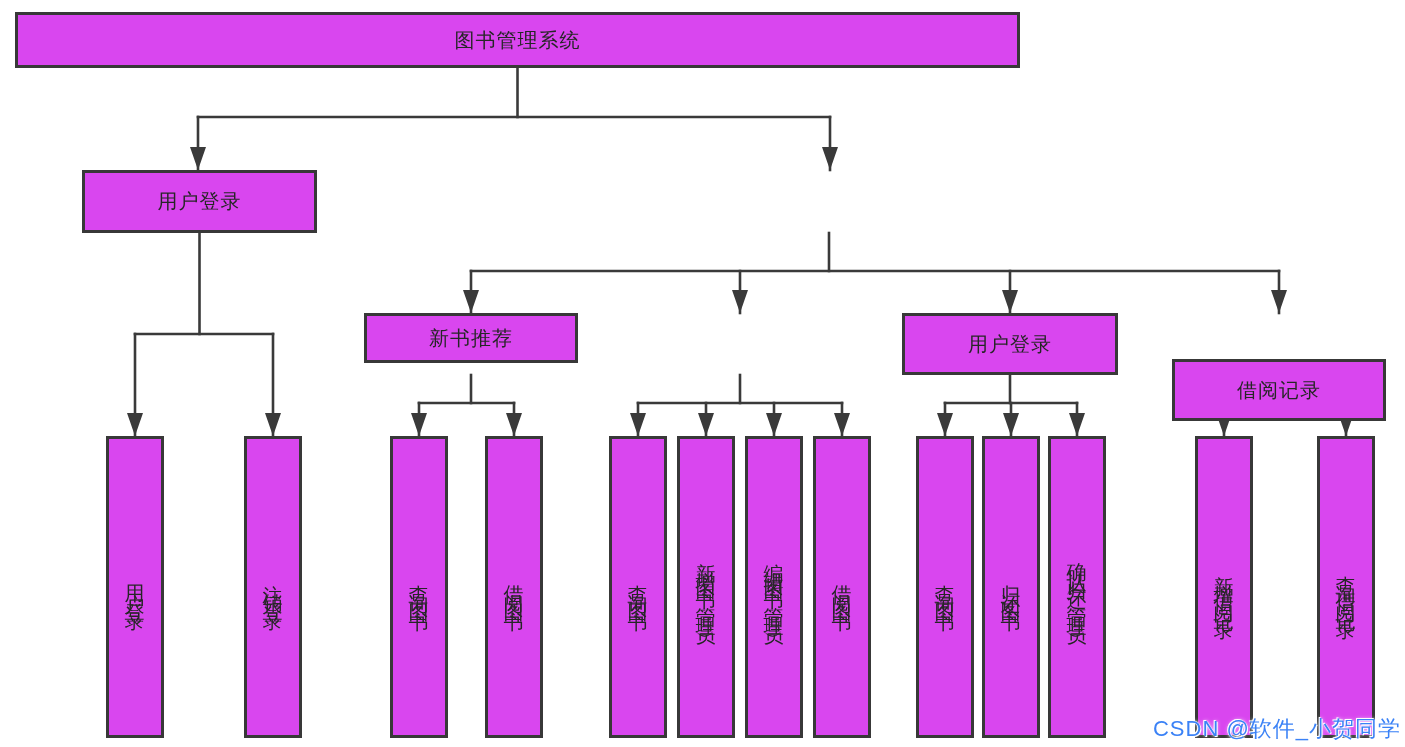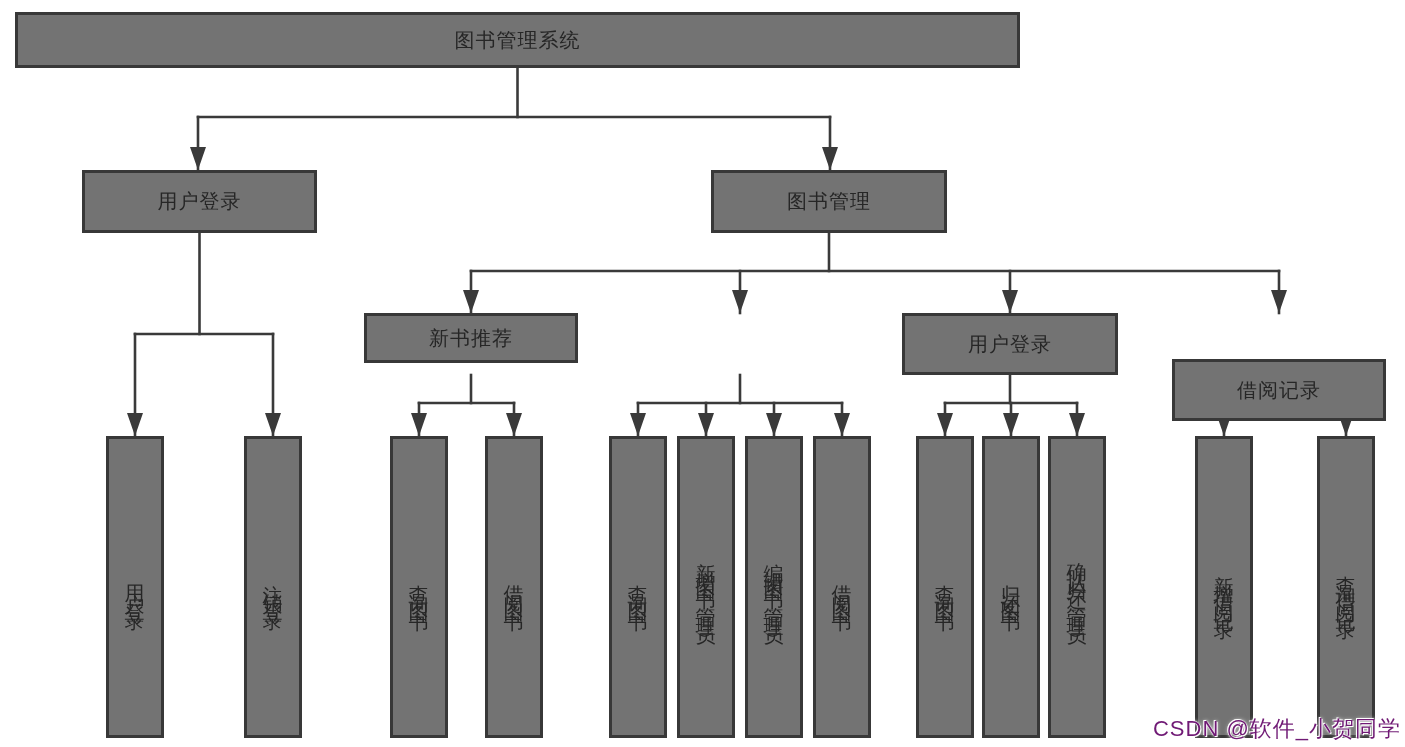--- a/index.html
+++ b/index.html
@@ -14,21 +14,21 @@
   .wires {
     position: absolute;
     left: 0; top: 0;
     width: 1405px; height: 747px;
     pointer-events: none;
   }
   .box {
     position: absolute;
     box-sizing: border-box;
     border: 3px solid #383838;
-    background: #737373;
+    background: #d946ef;
     display: flex;
     align-items: center;
     justify-content: center;
     font-size: 20px;
     letter-spacing: 1px;
     color: #262626;
     text-align: center;
     white-space: nowrap;
     z-index: 2;
   }
@@ -38,21 +38,21 @@
     letter-spacing: 9px;
     white-space: normal;
     line-height: 1;
   }
   .watermark {
     position: absolute;
     right: 4px;
     top: 714px;
     font-size: 22px;
     letter-spacing: 1px;
-    color: #701a75;
+    color: #3b82f6;
     z-index: 3;
     text-shadow:
       0 0 2px #ffffff, 0 0 4px #ffffff,
       1px 1px 0 #ffffff, -1px -1px 0 #ffffff;
   }
 </style>
 </head>
 <body>
 
 <div class="stage">
@@ -104,21 +104,20 @@
       <path d="M1279 375 V403"></path>
       <path d="M1224 403 H1346"></path>
       <path d="M1224 403 V436" marker-end="url(#arrow)"></path>
       <path d="M1346 403 V436" marker-end="url(#arrow)"></path>
     </g>
   </svg>
 
   <div class="box" style="left:15px; top:12px; width:1005px; height:56px;">图书管理系统</div>
 
   <div class="box" style="left:82px; top:170px; width:235px; height:63px;">用户登录</div>
-  <div class="box" style="left:711px; top:170px; width:236px; height:63px;">图书管理</div>
 
   <div class="box" style="left:364px; top:313px; width:214px; height:50px;">新书推荐</div>
   <div class="box" style="left:902px; top:313px; width:216px; height:62px;">用户登录</div>
   <div class="box" style="left:1172px; top:313px; width:214px; height:62px;margin-top:46px;">借阅记录</div>
 
   <div class="box vbox" style="left:106px; top:436px; width:58px; height:302px;">用户登录</div>
   <div class="box vbox" style="left:244px; top:436px; width:58px; height:302px;">注销登录</div>
 
   <div class="box vbox" style="left:390px; top:436px; width:58px; height:302px;">查询图书</div>
   <div class="box vbox" style="left:485px; top:436px; width:58px; height:302px;">借阅图书</div>

